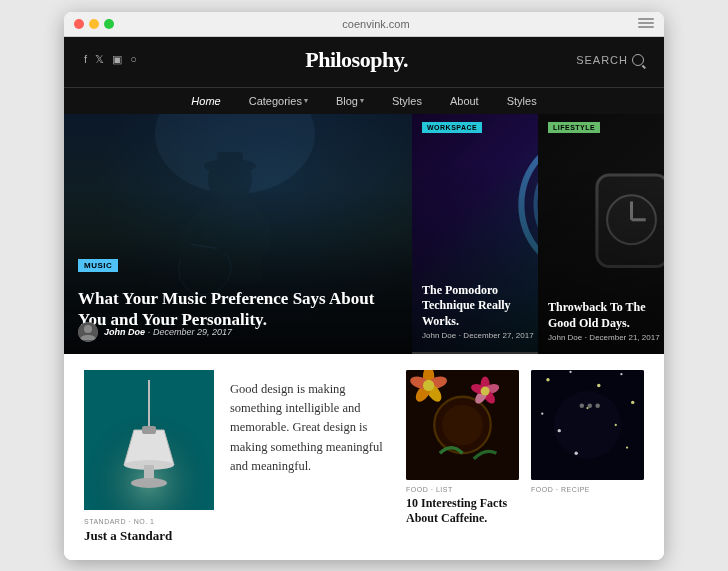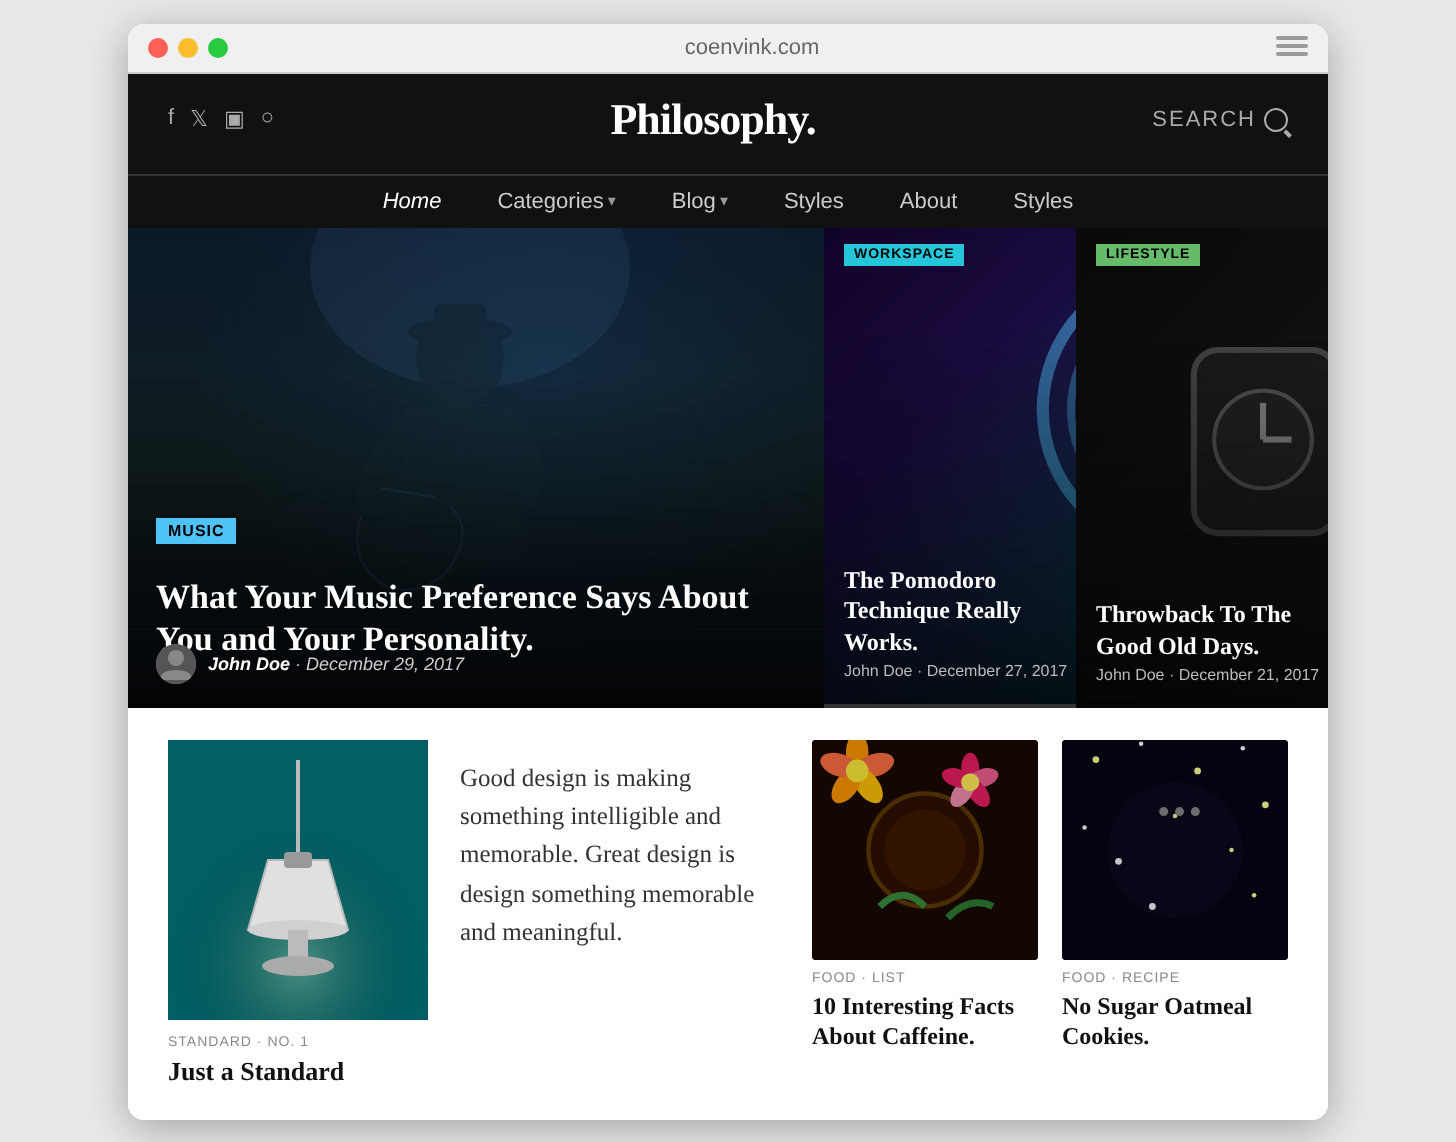--- a/index.html
+++ b/index.html
@@ -566,21 +566,21 @@
             <ellipse cx="65" cy="113" rx="18" ry="5" fill="#aaa"></ellipse>
           </svg>
         </div>
         <div class="bottom-left-text">
           <div class="bottom-tag">STANDARD · NO. 1</div>
           <div class="bottom-article-title">Just a Standard Format Post.</div>
         </div>
       </div>
 
       <div class="bottom-center">
-        <p>Good design is making something intelligible and memorable. Great design is design something memorable and meaningful.</p>
+        <p>Good design is making something intelligible and memorable. Great design is making something meaningful and meaningful.</p>
       </div>
 
       <div class="bottom-right-cards">
 
         <div class="bottom-card">
           <div class="card-img coffee">
             <svg style="position:absolute;inset:0;width:100%;height:100%" viewBox="0 0 100 110" preserveAspectRatio="xMidYMid slice">
               <rect width="100" height="110" fill="#1a0800"></rect>
 
               <ellipse cx="50" cy="55" rx="25" ry="25" fill="#2d1000" stroke="#5d3a00" stroke-width="2"></ellipse>
@@ -631,18 +631,17 @@
 
               <circle cx="50" cy="55" r="30" fill="rgba(100,100,200,0.05)"></circle>
 
               <circle cx="45" cy="38" r="2" fill="#888"></circle>
               <circle cx="52" cy="38" r="2" fill="#888"></circle>
               <circle cx="59" cy="38" r="2" fill="#888"></circle>
             </svg>
             <div class="card-img-overlay"></div>
           </div>
           <div class="card-tag">FOOD · RECIPE</div>
-          <div class="card-title">No Sugar Oatmeal Cookies.</div>
         </div>
       </div>
     </div>
   </div>
 </div>
 
 </body></html>

